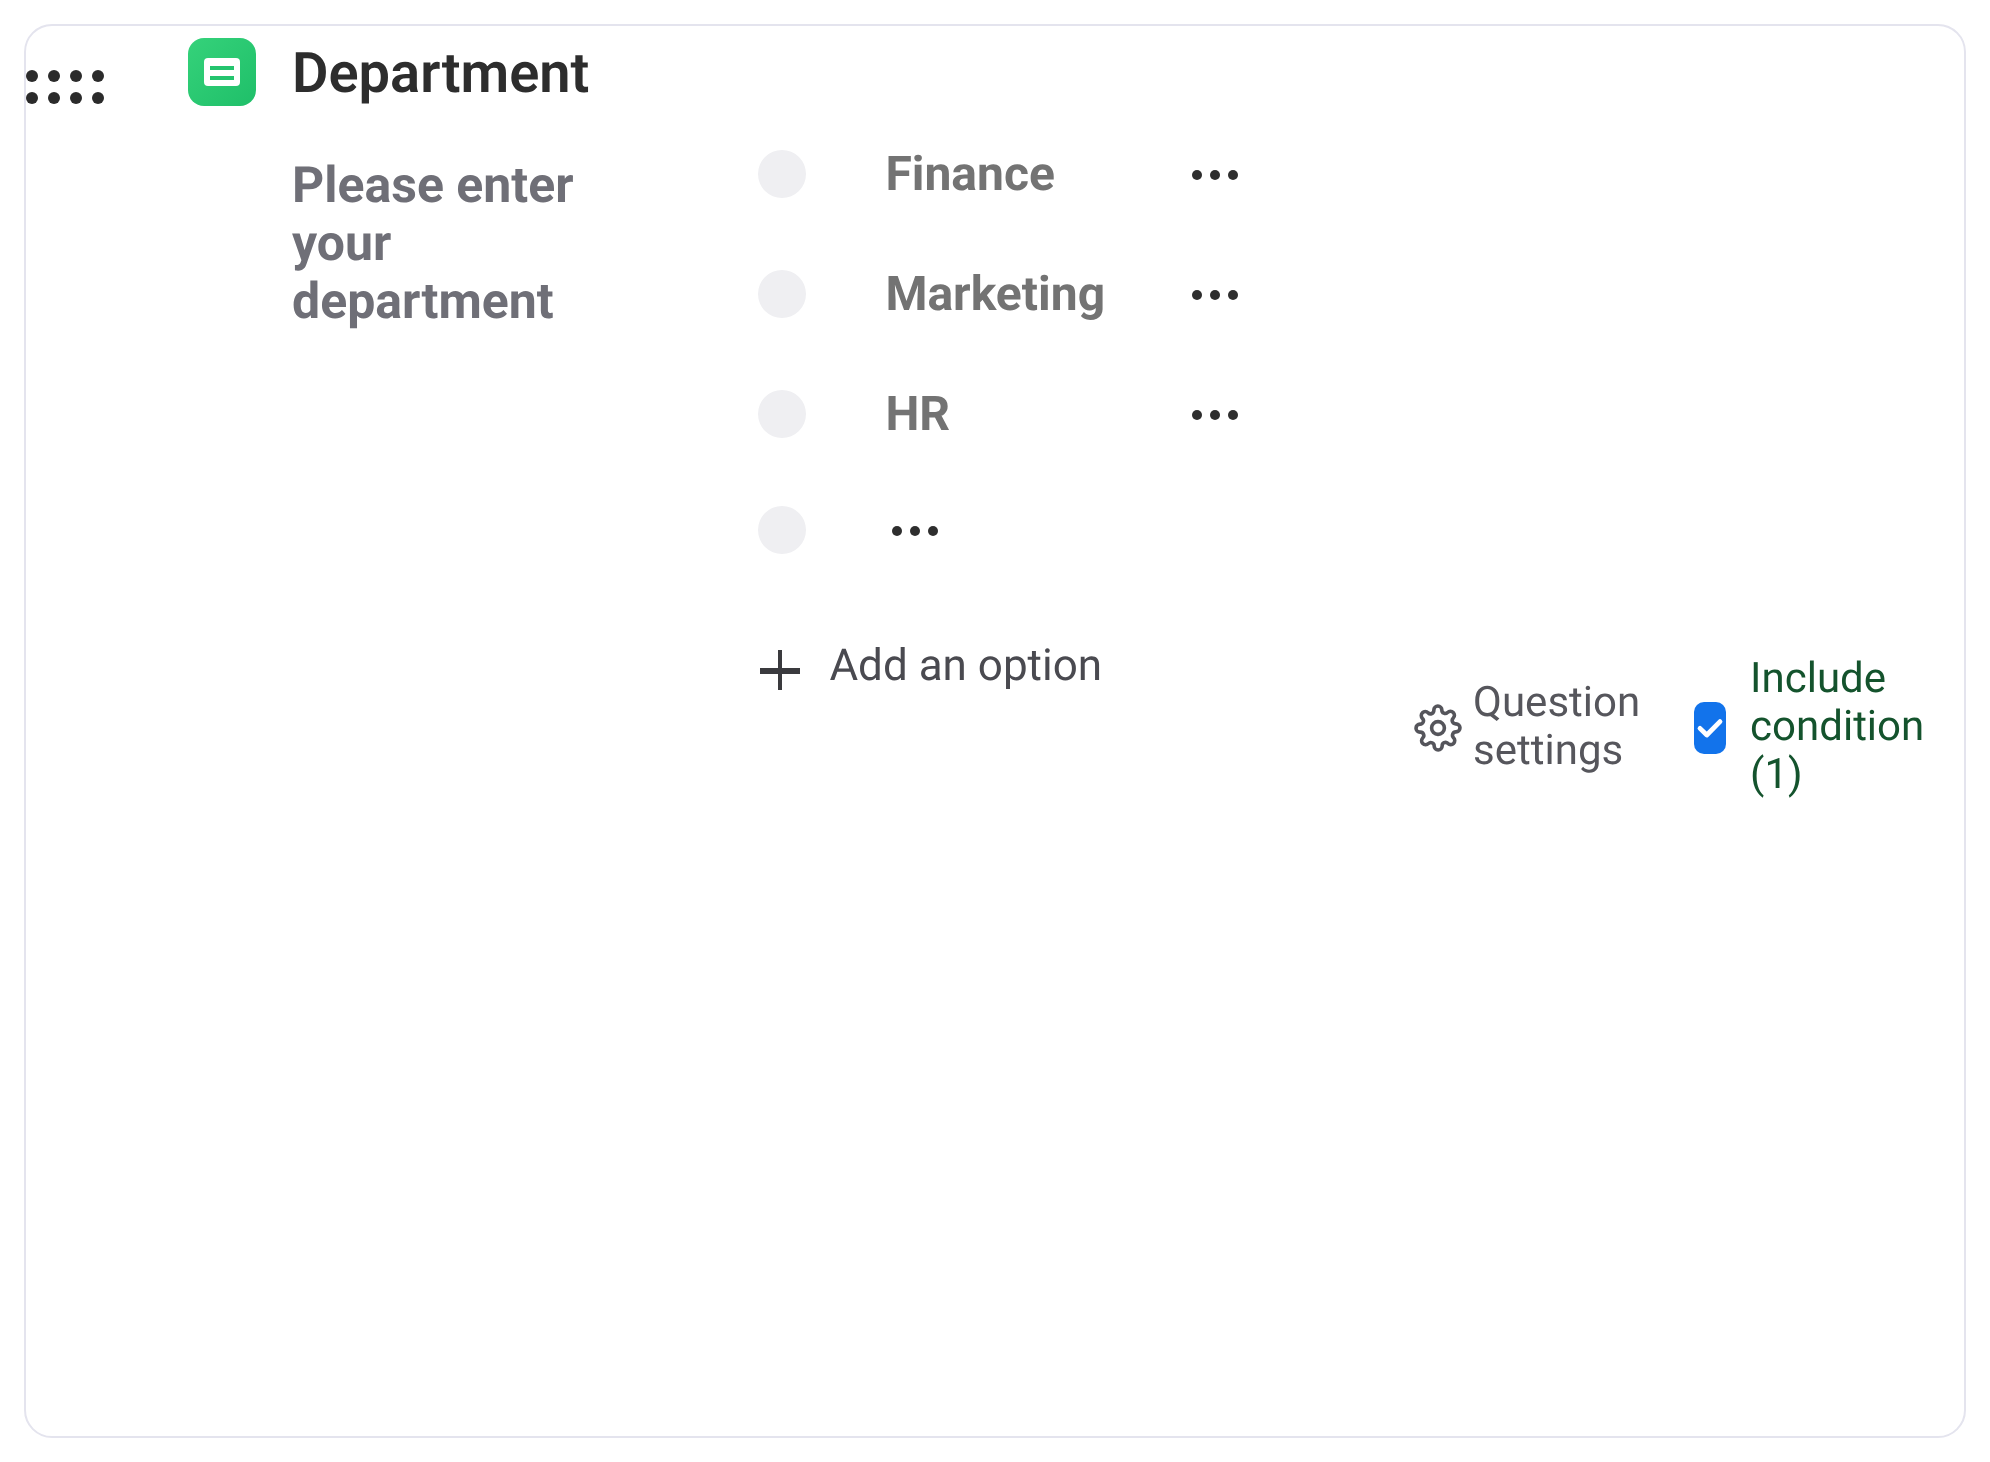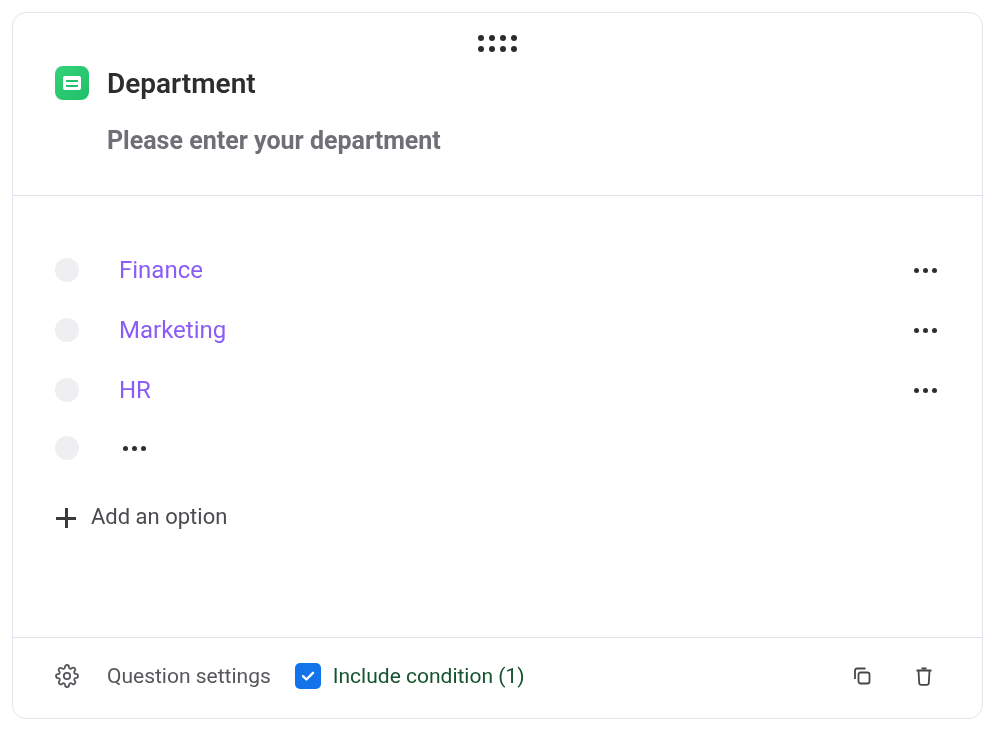--- a/index.html
+++ b/index.html
@@ -10,21 +10,20 @@
       width: 995px;
       height: 731px;
     }
     .card {
       width: 100%;
       height: 707px;
       border: 1.5px solid #e4e4ee;
       border-radius: 14px;
       background: #fff;
       display: flex;
-      flex-direction: column;
       overflow: hidden;
     }
     .drag-handle {
       display: flex;
       justify-content: center;
       padding-top: 22px;
       padding-bottom: 8px;
     }
     .drag-dots {
       display: grid;
@@ -101,23 +100,23 @@
       padding: 16px 0;
     }
     .option-radio {
       width: 24px; height: 24px;
       border-radius: 50%;
       background: #efeff2;
       flex-shrink: 0;
     }
     .option-label {
       font-size: 24px;
-      color: #8b5cf6;
+      color: #737373;
       flex: 1;
-      font-weight: 400;
+      font-weight: 700;
     }
     .option-more {
       width: 30px;
       display: flex;
       justify-content: center;
       align-items: center;
       gap: 4px;
       cursor: pointer;
     }
     .option-more span {
@@ -153,21 +152,21 @@
     }
     .footer {
       padding: 22px 42px 26px 42px;
       display: flex;
       align-items: center;
       gap: 14px;
     }
     .settings-group {
       display: flex;
       align-items: center;
-      gap: 28px;
+      gap: 6px;
       cursor: pointer;
     }
     .gear-icon svg { display:block;}
     .settings-label {
       font-size: 21px;
       color: #56565c;
     }
     .condition-group {
       display: flex;
       align-items: center;

